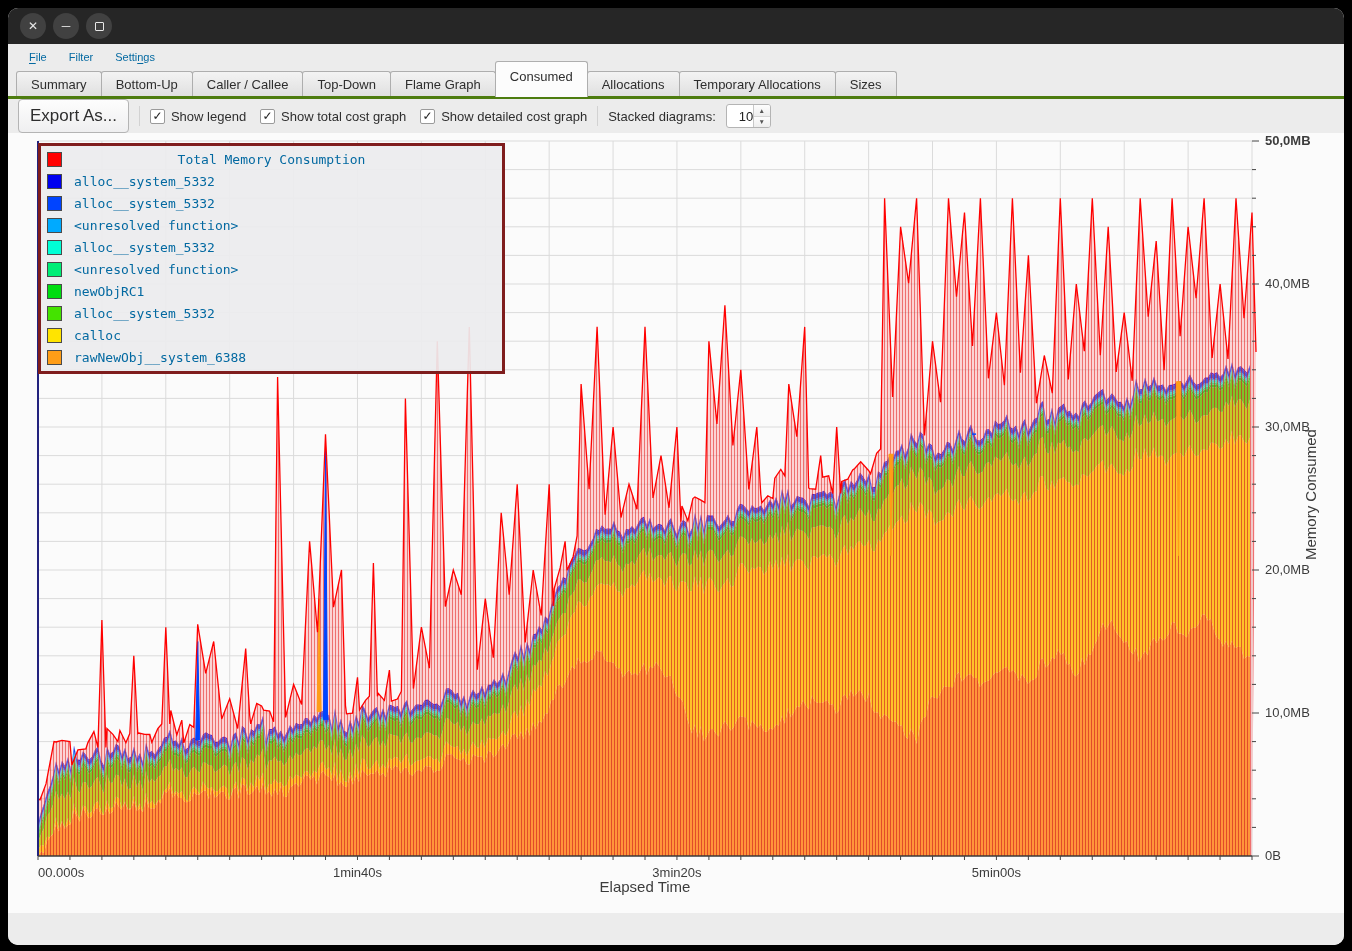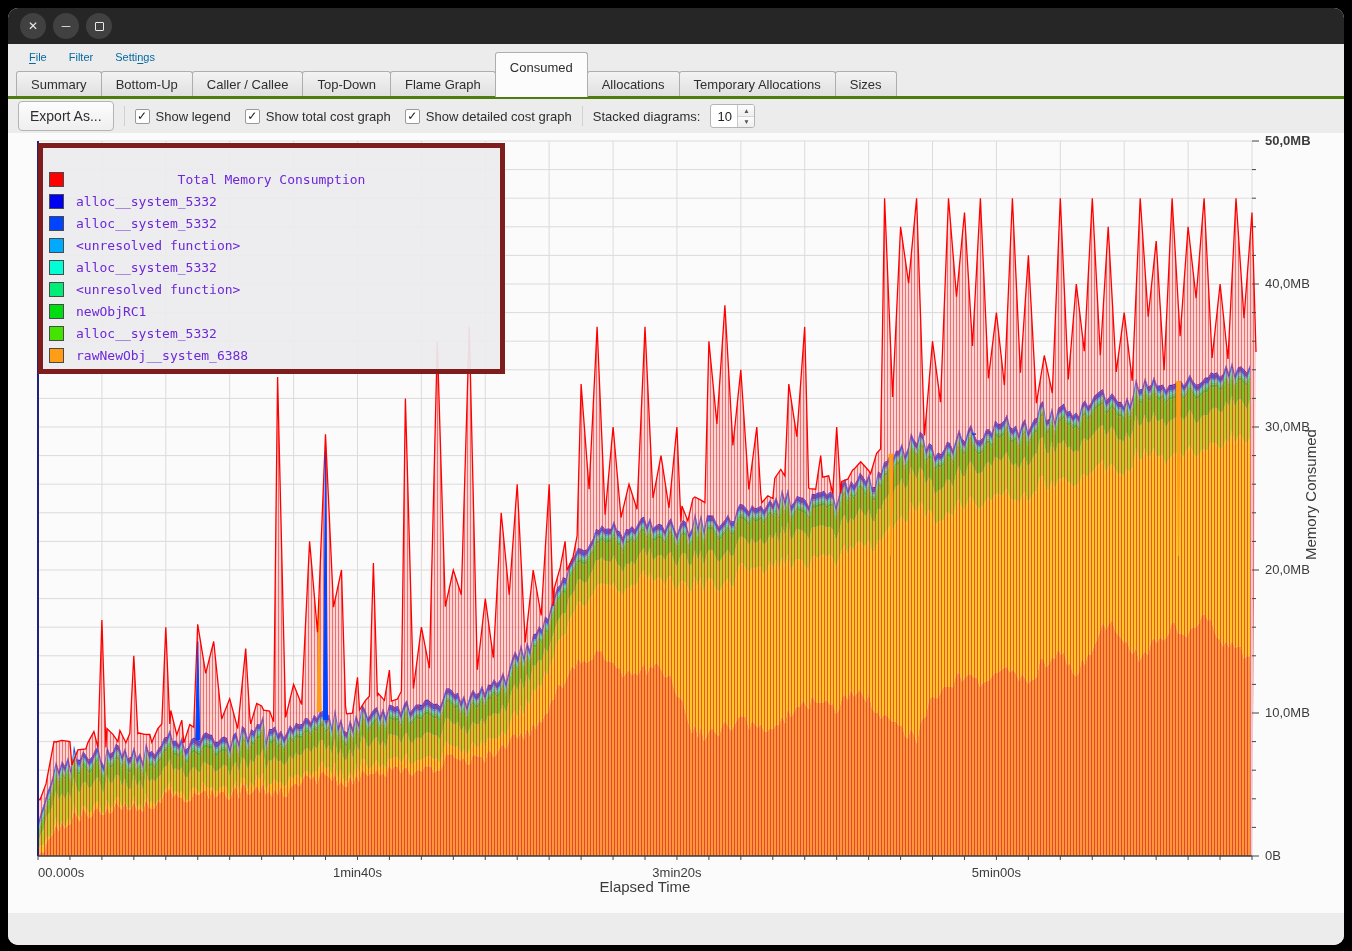--- a/index.html
+++ b/index.html
@@ -22,57 +22,57 @@
              padding-left:12px; gap:4px; flex:0 0 auto; }
   .menu-item { font-size:11px; color:#0369a1; padding:3px 9px; border-radius:3px; }
   .menu-item u { text-decoration:underline; text-underline-offset:2px; }
   
   .tabbar { height:29px; background:#ececec; display:flex; align-items:flex-end;
             padding-left:8px; flex:0 0 auto; border-bottom:3px solid #4d7c0f; }
   .tab { font-size:13px; color:#2e2e2e; padding:5px 14px 5px;
          background:linear-gradient(#f3f3f3,#e0e0e0);
          border:1px solid #aeaeae; border-bottom:none;
          border-radius:3px 3px 0 0; margin-right:-1px; height:25px; }
-  .tab.active { background:#fcfcfc; height:45px; padding-top:7px;
+  .tab.active { background:#fcfcfc; height:36px; padding-top:7px;
                 margin-bottom:-1px; position:relative; z-index:2; }
   
   .toolbar { height:34px; background:#ececec; display:flex; align-items:center;
              padding:0 10px; gap:10px; flex:0 0 auto; }
-  .btn { font-size:14px; color:#2e2e2e; padding:6px 11px;
+  .btn { font-size:17px; color:#2e2e2e; padding:6px 11px;
          background:linear-gradient(#fdfdfd,#efeff0); border:1px solid #b4b4b4;
          border-radius:4px; }
   .tsep { width:1px; height:20px; background:#d2d2d2; }
   .cb { display:flex; align-items:center; gap:6px; font-size:13px; color:#2e2e2e; }
   .cb .box { width:15px; height:15px; background:#fff; border:1px solid #9a9a9a;
              border-radius:2px; display:flex; align-items:center; justify-content:center;
              font-size:12px; color:#222; line-height:1; }
   .spinbox { display:flex; align-items:stretch; height:24px; background:#fff;
              border:1px solid #b4b4b4; border-radius:3px; overflow:hidden; }
   .spinval { width:26px; display:flex; align-items:center; justify-content:flex-start;
-             padding-left:6px; font-size:13px; color:#222; }
+             padding-left:12px; font-size:13px; color:#222; }
   .spinbtns { display:flex; flex-direction:column; border-left:1px solid #c8c8c8; }
   .spinbtns span { flex:1; width:16px; font-size:6.5px; color:#555;
                    display:flex; align-items:center; justify-content:center;
                    background:linear-gradient(#fdfdfd,#eeeeee); }
   .spinbtns span:first-child { border-bottom:1px solid #d5d5d5; }
   .toolbar label { font-size:13px; color:#2e2e2e; }
   
   .chartarea { position:relative; height:780px; background:#fbfbfb; flex:0 0 auto; }
   #chart-svg { position:absolute; left:0; top:0; }
   .axis-x, .axis-y { position:absolute; font-size:13px; color:#3c3c3c; white-space:nowrap; }
   .xlabel-title { position:absolute; left:30px; top:745px; width:1214px;
                   text-align:center; font-size:15px; color:#3c3c3c; }
   .ylabel-title { position:absolute; left:1294px; top:0; height:723px; width:30px;
                   writing-mode:vertical-rl; transform:rotate(180deg);
                   text-align:center; font-size:15px; color:#3c3c3c; }
   
   #legend { position:absolute; left:30px; top:10px; width:467px;
-            background:rgba(236,236,238,0.93); border:5px solid #7f1d1d;
-            padding:20px 0 3px; font-family:"DejaVu Sans Mono", monospace;
-            font-size:13px; color:#6d28d9; }
+            background:rgba(236,236,238,0.93); border:3px solid #7f1d1d;
+            padding:2px 0 3px; font-family:"DejaVu Sans Mono", monospace;
+            font-size:13px; color:#0369a1; }
   .lrow { height:22px; display:flex; align-items:center; padding:0 6px; }
   .lswatch { width:15px; height:15px; border:1px solid #4a4a4a; margin-right:12px;
              flex:0 0 auto; }
   .lrow .ltitle { flex:1; text-align:center; margin-right:27px; }
   .statusstrip { flex:1; background:#ececec; }
 </style>
 </head>
 <body>
 
 <div class="window">
@@ -344,20 +344,24 @@
         </div>
         <div class="lrow">
           <span class="lswatch" style="background: rgb(0, 221, 17);"></span>
           <span>newObjRC1</span>
         </div>
         <div class="lrow">
           <span class="lswatch" style="background: rgb(68, 227, 0);"></span>
           <span>alloc__system_5332</span>
         </div>
         <div class="lrow">
+          <span class="lswatch" style="background: rgb(255, 228, 0);"></span>
+          <span>calloc</span>
+        </div>
+        <div class="lrow">
           <span class="lswatch" style="background: rgb(255, 157, 23);"></span>
           <span>rawNewObj__system_6388</span>
         </div>
       </div>
     <div id="axis-labels">
         <div class="axis-x" style="top: 732px; left: 30px;">00.000s</div>
         <div class="axis-x" style="top: 732px; left: 349.474px; transform: translateX(-50%);">1min40s</div>
         <div class="axis-x" style="top: 732px; left: 668.947px; transform: translateX(-50%);">3min20s</div>
         <div class="axis-x" style="top: 732px; left: 988.421px; transform: translateX(-50%);">5min00s</div>
         <div class="axis-y" style="left: 1257px; top: 715px;">0B</div>

